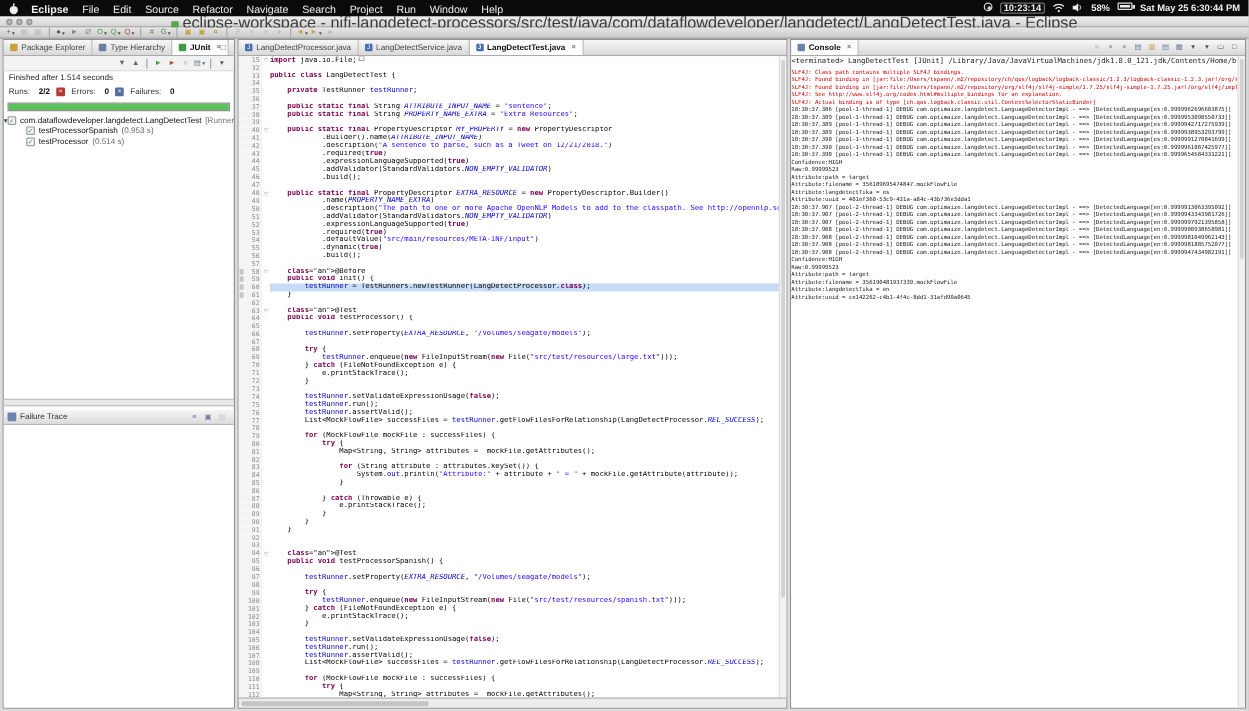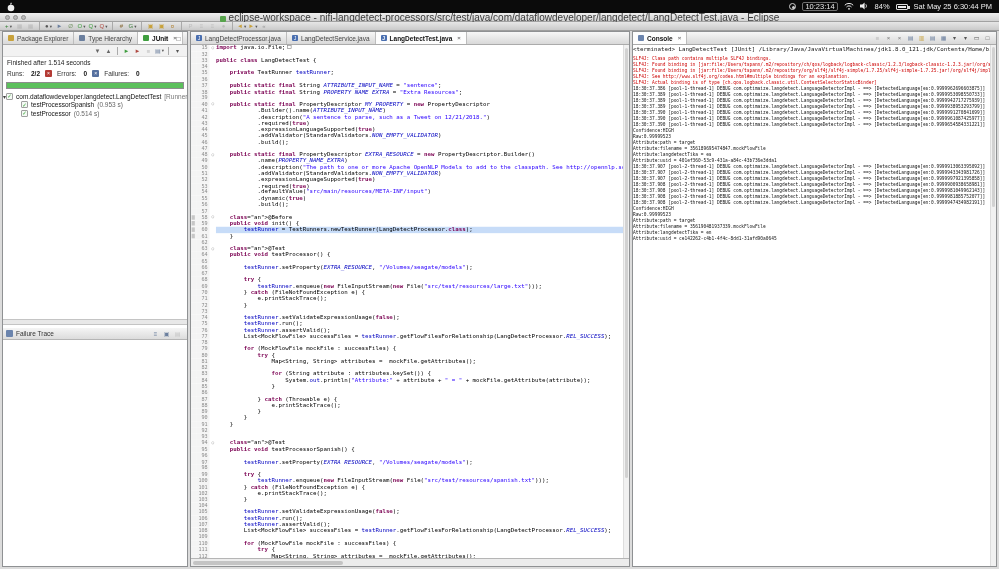--- a/index.html
+++ b/index.html
@@ -6,35 +6,35 @@
   html,body{background:#bfbfbf;}
   #screen{position:relative;width:999px;height:569px;background:#dcdcdc;overflow:hidden;
           font-family:"Liberation Sans",sans-serif;cursor:default;}
 
   
   .menubar{position:absolute;left:0;top:0;width:999px;height:13px;background:#0b0b0b;color:#ededed;
            display:flex;align-items:center;font-size:8.5px;padding:0 7px;z-index:50;}
   .menubar .apple{display:flex;align-items:center;margin-right:10px;}
   .mi{margin-right:11px;white-space:nowrap;}
   .mi.b{font-weight:bold;}
-  .mb-right{margin-left:auto;display:flex;align-items:center;gap:6px;font-size:7.5px;white-space:nowrap;}
+  .mb-right{margin-left:auto;display:flex;align-items:flex-start;gap:6px;font-size:7.5px;white-space:nowrap;font-weight:bold;}
   .timerbox{display:flex;align-items:center;gap:2px;border:1px solid #6f6f6f;border-radius:2px;padding:0 2px;height:9px;}
   .battery{position:relative;width:12px;height:6px;border:1px solid #ddd;border-radius:1px;}
   .battery i{position:absolute;left:1px;top:1px;bottom:1px;width:8px;background:#eee;display:block;}
   .battery::after{content:"";position:absolute;right:-3px;top:1.5px;width:2px;height:3px;background:#ddd;}
   .recdot{width:7px;height:7px;border:1px solid #cfcfcf;border-radius:50%;position:relative;}
   .recdot::after{content:"";position:absolute;left:2px;top:2px;width:3px;height:3px;border-radius:50%;background:#cfcfcf;}
 
   
   .titlebar{position:absolute;left:0;top:13px;width:999px;height:9px;
             background:linear-gradient(#efefef,#d3d3d3);border-bottom:1px solid #a2a2a2;
             display:flex;align-items:center;z-index:40;}
   .tl-dots{display:flex;gap:3px;margin-left:5px;}
   .tl-dots i{width:5px;height:5px;border-radius:50%;background:#b9b9b9;border:0.5px solid #919191;display:block;}
-  .wtitle{position:absolute;left:0;right:0;text-align:center;font-size:10px;color:#3a3a3a;white-space:nowrap;overflow:hidden;}
+  .wtitle{position:absolute;left:0;right:0;text-align:center;font-size:13px;color:#3a3a3a;white-space:nowrap;overflow:hidden;}
   .wtitle .appico{display:inline-block;width:6px;height:6px;background:#57a44c;border-radius:1px;margin-right:3px;vertical-align:-1px;}
 
   
   .maintoolbar{position:absolute;left:0;top:22px;width:999px;height:9px;
                background:linear-gradient(#e6e6e6,#cacaca);border-bottom:1px solid #9e9e9e;
                display:flex;align-items:center;padding-left:4px;z-index:40;}
   .ibtn{display:inline-flex;align-items:center;justify-content:center;height:8px;min-width:9px;
         margin-right:2px;border-radius:1px;}
   .ibtn .g{font-size:6px;line-height:8px;}
   .ibtn .dd{font-size:4.5px;color:#555;margin-left:1px;}
@@ -125,39 +125,40 @@
 
 <div id="screen">
 
   <div class="menubar">
     <span class="apple">
       <svg width="8" height="10" viewBox="0 0 8 10">
           <circle cx="4" cy="6" r="3.3" fill="#ededed"></circle>
           <rect x="3.4" y="0.6" width="1.2" height="2.2" rx="0.6" fill="#ededed" transform="rotate(18 4 1.7)"></rect>
         </svg>
     </span>
+    <span id="menu-items"><span class="mi b">Eclipse</span><span class="mi">File</span><span class="mi">Edit</span><span class="mi">Source</span><span class="mi">Refactor</span><span class="mi">Navigate</span><span class="mi">Search</span><span class="mi">Project</span><span class="mi">Run</span><span class="mi">Window</span><span class="mi">Help</span></span>
     <span class="mb-right">
       <span class="recdot"></span>
       <span class="timerbox">
           <span>10:23:14</span>
         </span>
       <span>
         <svg width="10" height="8" viewBox="0 0 10 8">
             <path d="M0.8 3.2 A5.8 5.8 0 0 1 9.2 3.2" stroke="#ededed" fill="none" stroke-width="1"></path>
             <path d="M2.5 5 A3.4 3.4 0 0 1 7.5 5" stroke="#ededed" fill="none" stroke-width="1"></path>
             <circle cx="5" cy="6.8" r="0.9" fill="#ededed"></circle>
           </svg>
       </span>
       <span>
         <svg width="9" height="8" viewBox="0 0 9 8">
             <polygon points="0,2.5 2.3,2.5 4.6,0.6 4.6,7.4 2.3,5.5 0,5.5" fill="#ededed"></polygon>
             <path d="M5.8 2.2 A2.8 2.8 0 0 1 5.8 5.8" stroke="#ededed" fill="none" stroke-width="0.8"></path>
           </svg>
       </span>
-      <span>84%</span>
+      <span>58%</span>
       <span class="battery">
           <i></i>
         </span>
       <span>Sat May 25  6:30:44 PM</span>
     </span>
   </div>
 
   <div class="titlebar">
     <span class="tl-dots">
       <i></i>

